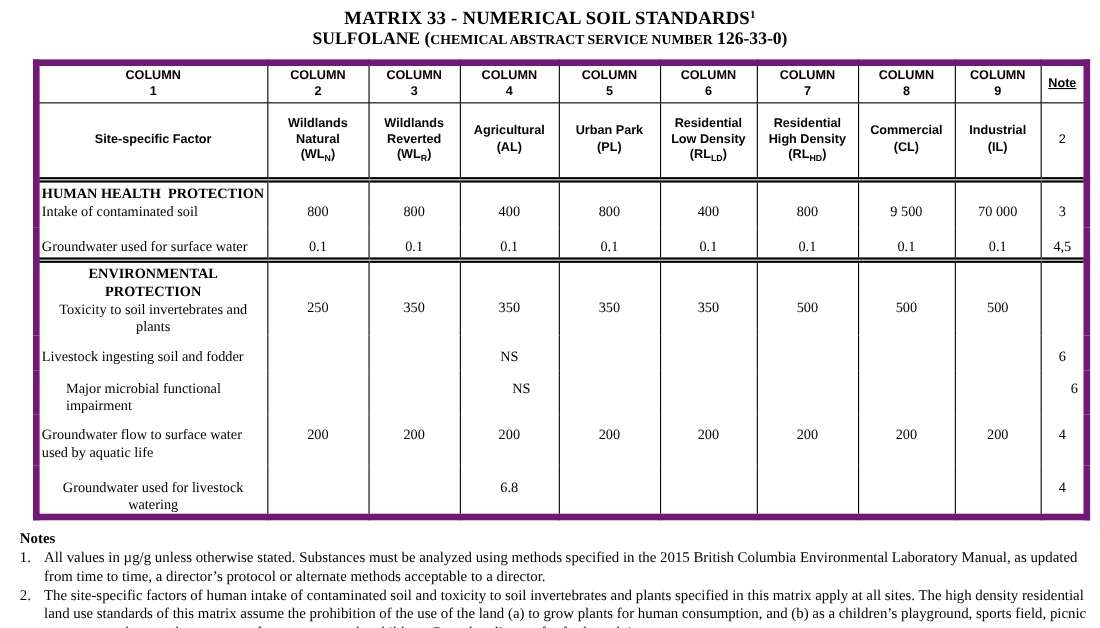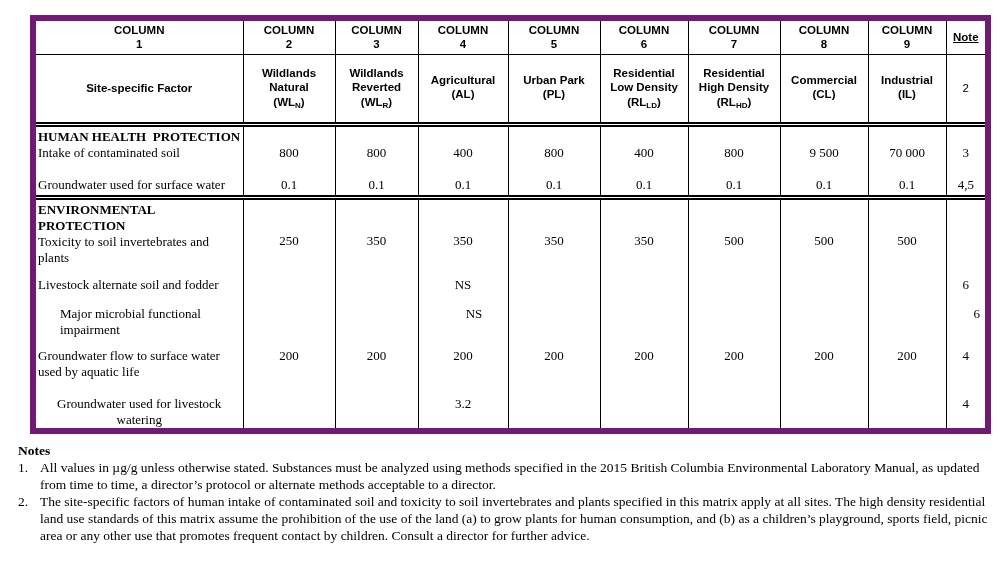--- a/index.html
+++ b/index.html
@@ -24,39 +24,43 @@
   th.note-th{vertical-align:top;padding-top:3px;text-decoration:underline;}
   .pre{white-space:pre-wrap;}
   .abbr .sub{font-size:8px;vertical-align:-2px;letter-spacing:0;}
   td.val{text-align:center;}
   td.factor-cell{padding-left:4px;padding-right:4px;text-align:left;}
   .sec-head{font-weight:bold;display:block;white-space:pre-wrap;}
 
   tr.sec-start td{border-top:5px double #000;}
   tr.hh1{height:44px;} tr.hh1 td{padding-top:2px;} tr.hh1 td.val{padding-top:18px;}
   tr.hh2{height:29px;} tr.hh2 td{padding-top:9px;}
-  tr.env1{height:66px;} tr.env1 td{padding-top:2px;} tr.env1 td.val{padding-top:33px;}
+  tr.env1{height:66px;} tr.env1 td{padding-top:2px;text-align:center;} tr.env1 td.val{padding-top:33px;}
   tr.env2{height:32px;} tr.env2 td{padding-top:11px;}
   tr.env3{height:30px;} tr.env3 td{padding-top:8px;padding-left:24px;}
   tr.env4{height:46px;} tr.env4 td{padding-top:10px;}
   tr.env5{height:44px;} tr.env5 td{padding-top:12px;text-align:center;}
   tr.env6{height:26px;} tr.env6 td{padding-top:6px;}
 
   
   .notes{margin:8px 0 0 10px;width:978px;font-size:13.5px;line-height:1.27;}
   .notes-heading{font-weight:bold;}
   .note-item{display:flex;}
   .note-num{width:22px;flex-shrink:0;}
   .note-text{flex:1;}
 </style>
 </head>
 <body>
 
 <div class="page">
 
+  <div class="title-block">
+    <div class="title-main"><span>MATRIX 33 - NUMERICAL SOIL STANDARDS</span><span class="sup">1</span></div>
+    <div class="title-sub"><span>SULFOLANE (</span><span class="smallcaps">CHEMICAL ABSTRACT SERVICE NUMBER</span><span> 126-33-0)</span></div>
+  </div>
 
   <table class="matrix">
     <colgroup>
       <col style="width:210px">
         <col style="width:92px">
         <col style="width:83px">
         <col style="width:90px">
       <col style="width:92px">
         <col style="width:88px">
         <col style="width:92px">
@@ -153,21 +157,21 @@
         <td class="val">350</td>
         <td class="val">350</td>
         <td class="val">350</td>
         <td class="val">350</td>
         <td class="val">500</td>
         <td class="val">500</td>
         <td class="val">500</td>
         <td class="val"></td>
       </tr>
       <tr class="env2">
-        <td class="factor-cell">Livestock alternate soil and fodder</td>
+        <td class="factor-cell">Livestock ingesting soil and fodder</td>
         <td class="val"></td>
         <td class="val"></td>
         <td class="val">NS</td>
         <td class="val"></td>
         <td class="val"></td>
         <td class="val"></td>
         <td class="val"></td>
         <td class="val"></td>
         <td class="val">6</td>
       </tr>
@@ -192,21 +196,21 @@
         <td class="val">200</td>
         <td class="val">200</td>
         <td class="val">200</td>
         <td class="val">200</td>
         <td class="val">4</td>
       </tr>
       <tr class="env5">
         <td class="factor-cell">Groundwater used for livestock watering</td>
         <td class="val"></td>
         <td class="val"></td>
-        <td class="val">3.2</td>
+        <td class="val">6.8</td>
         <td class="val"></td>
         <td class="val"></td>
         <td class="val"></td>
         <td class="val"></td>
         <td class="val"></td>
         <td class="val">4</td>
       </tr>
     </tbody>
   </table>
 

